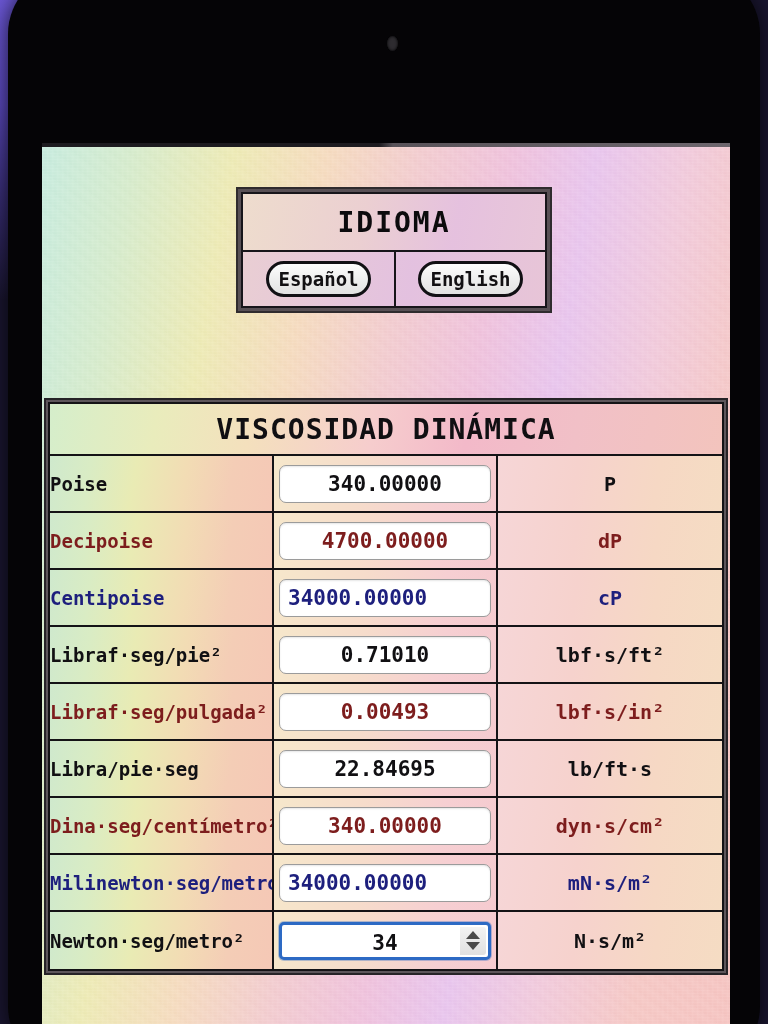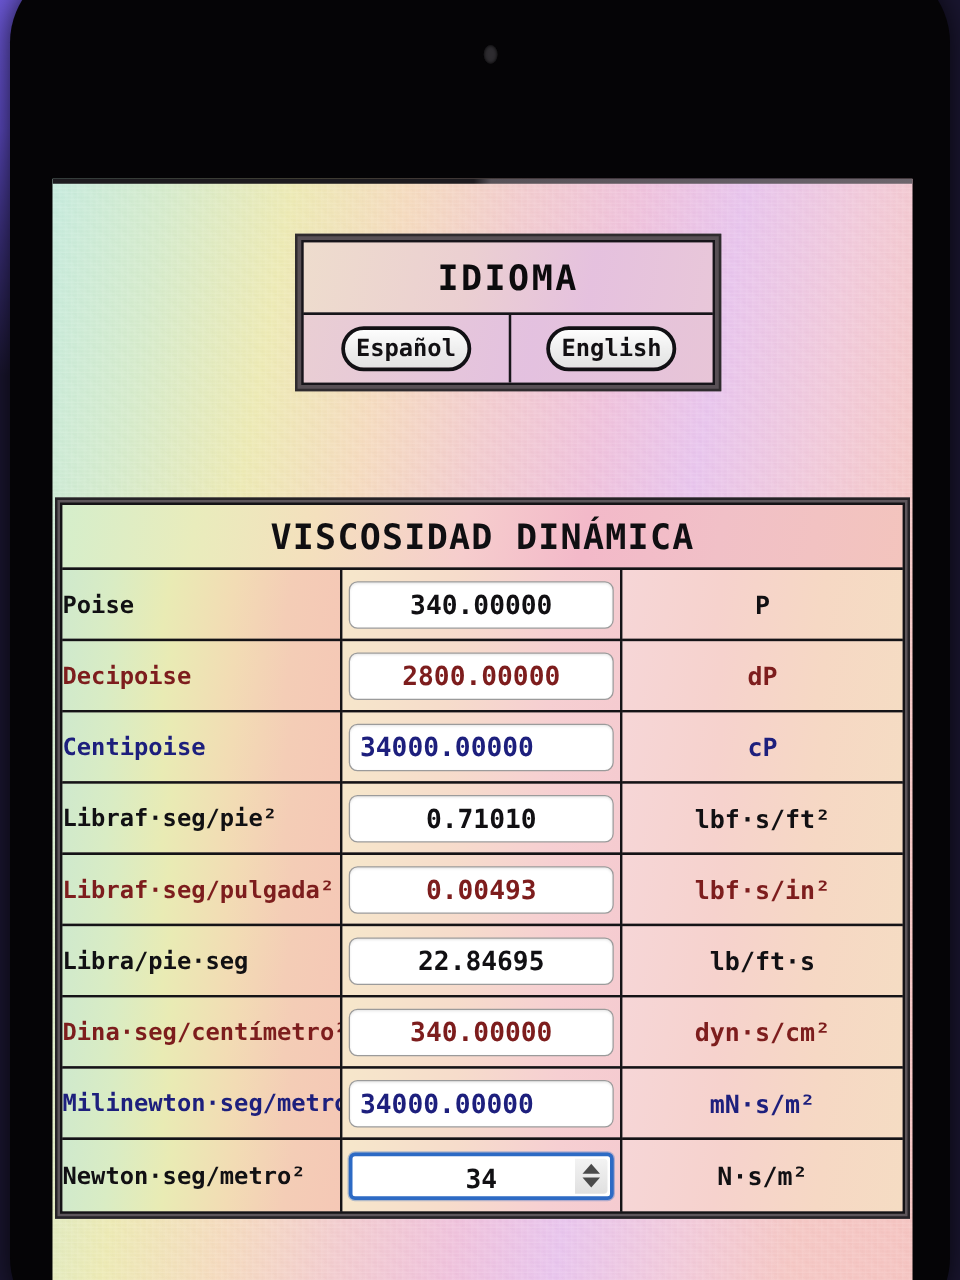--- a/index.html
+++ b/index.html
@@ -89,21 +89,21 @@
     height: 4px;
     background: linear-gradient(90deg, #1d1b1f 0%, #1d1b1f 49%, #595359 51%, #6d666d 100%);
     z-index: 5;
   }
 
   
   #idioma-panel {
     position: absolute;
     left: 194px;
     top: 44px;
-    width: 341px;
+    width: 316px;
     height: 126px;
     background: #585055;
     border: 2px solid #2f2b2e;
     padding: 3px;
     z-index: 4;
   }
   #idioma-inner {
     width: 100%;
     height: 100%;
     border: 2px solid #17151a;
@@ -357,21 +357,21 @@
         <tr>
               <td class="row-cell-name c-black">Poise</td>
               <td class="row-cell-value">
                 <div class="val-input c-black">340.00000</div>
               </td>
               <td class="row-cell-sym c-black">P</td>
             </tr>
             <tr>
               <td class="row-cell-name c-red">Decipoise</td>
               <td class="row-cell-value">
-                <div class="val-input c-red">2800.00000</div>
+                <div class="val-input c-red">4700.00000</div>
               </td>
               <td class="row-cell-sym c-red">dP</td>
             </tr>
             <tr>
               <td class="row-cell-name c-blue">Centipoise</td>
               <td class="row-cell-value">
                 <div class="val-input c-blue overflow">34000.00000</div>
               </td>
               <td class="row-cell-sym c-blue">cP</td>
             </tr>

